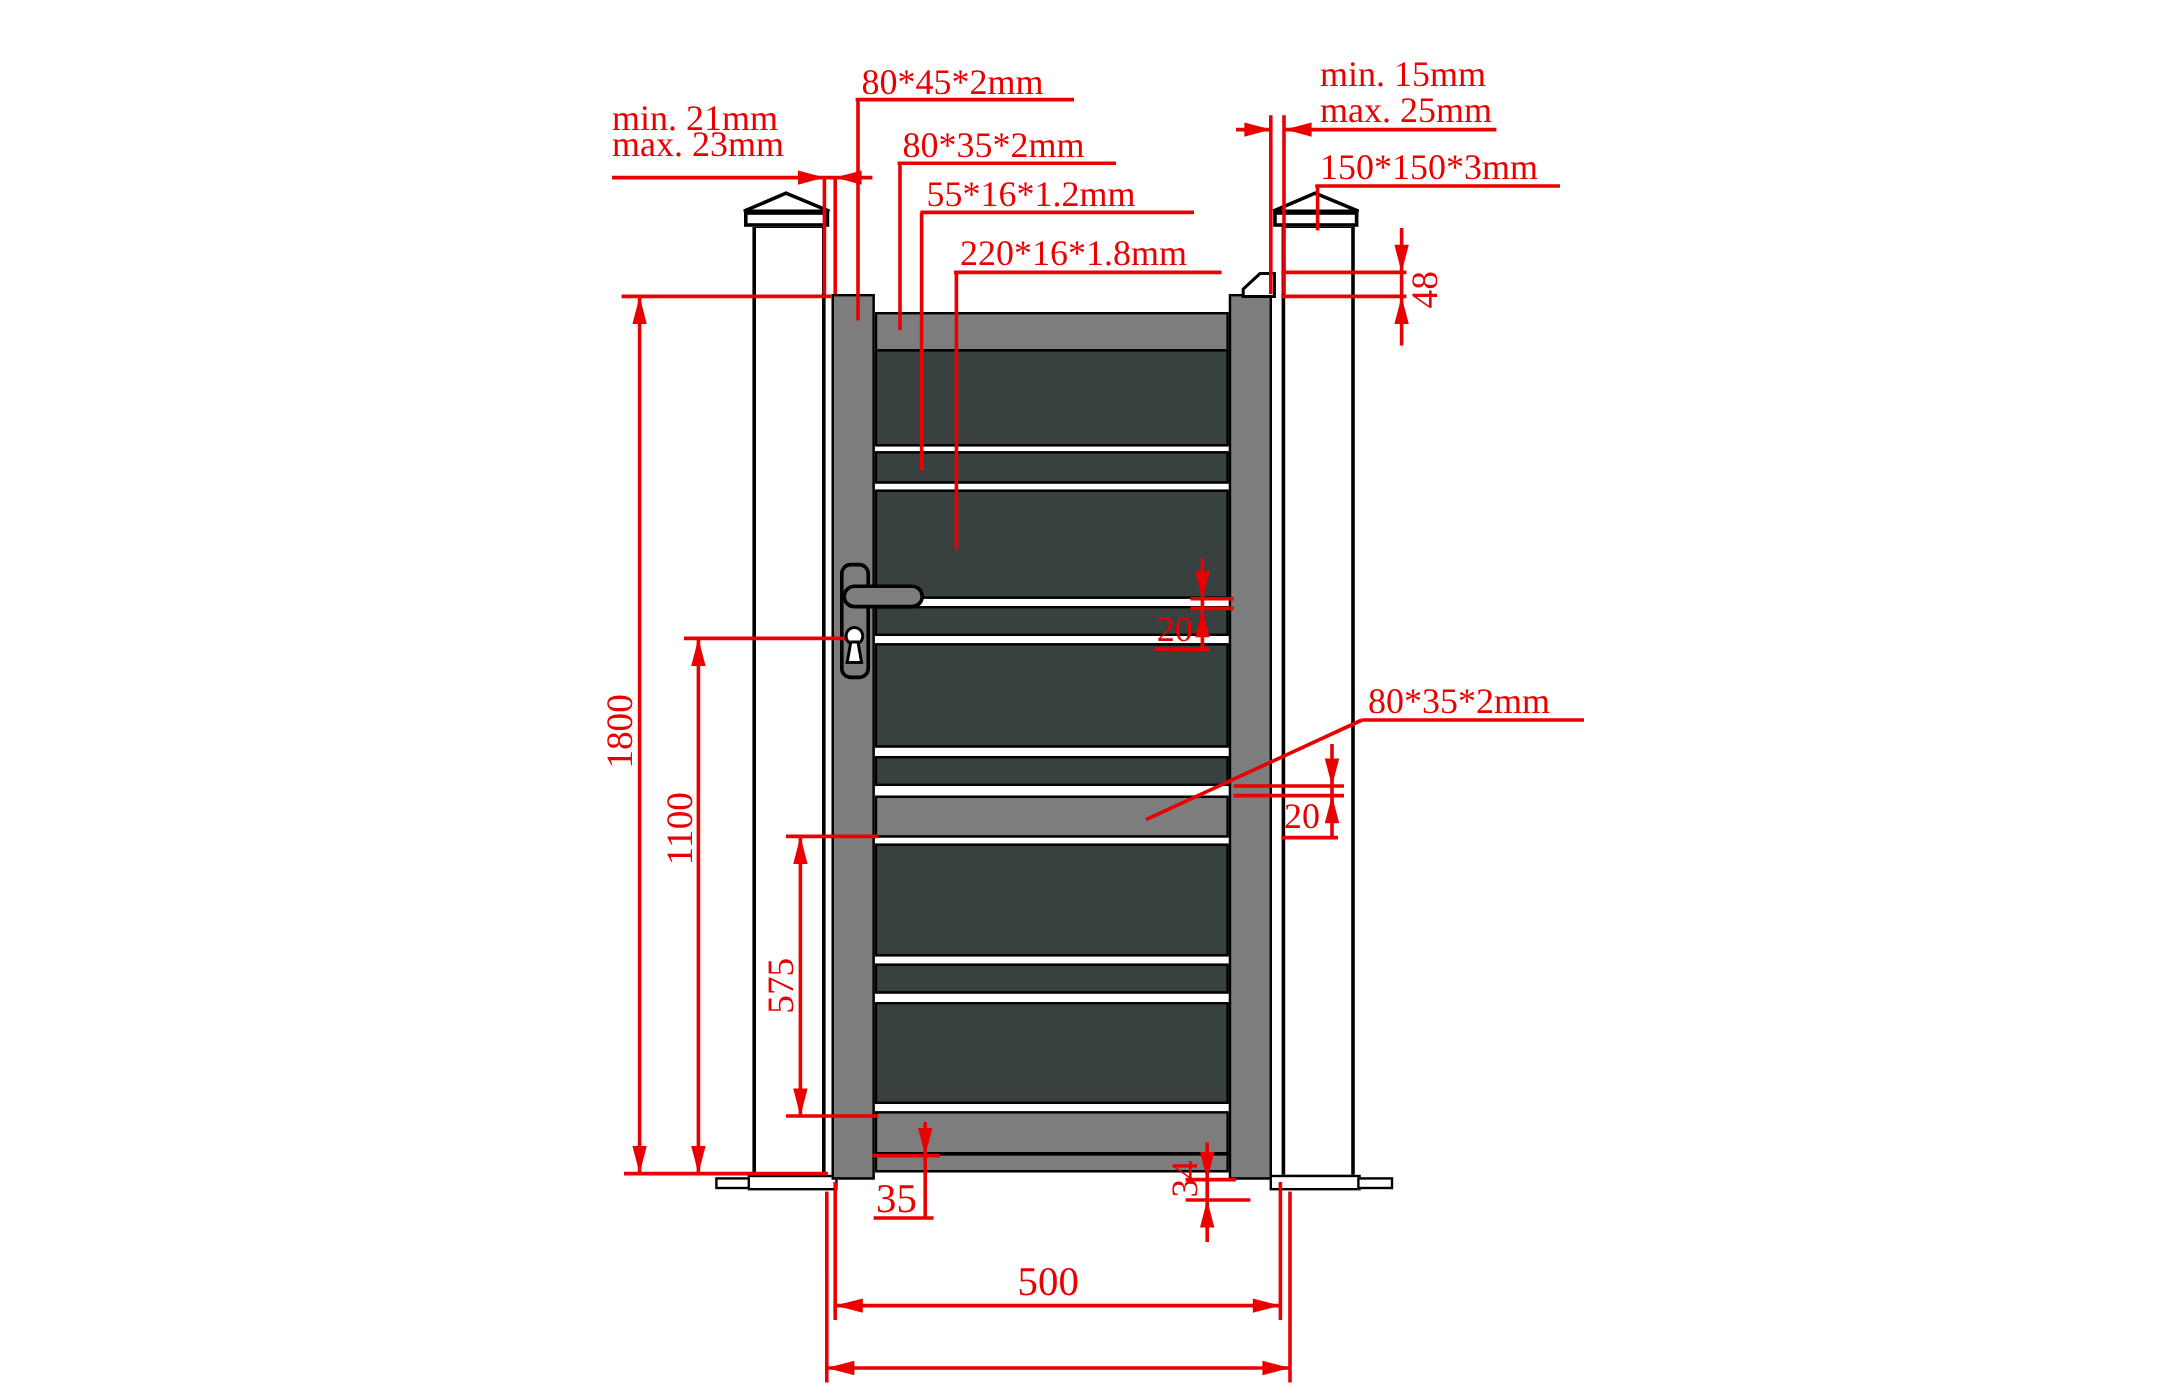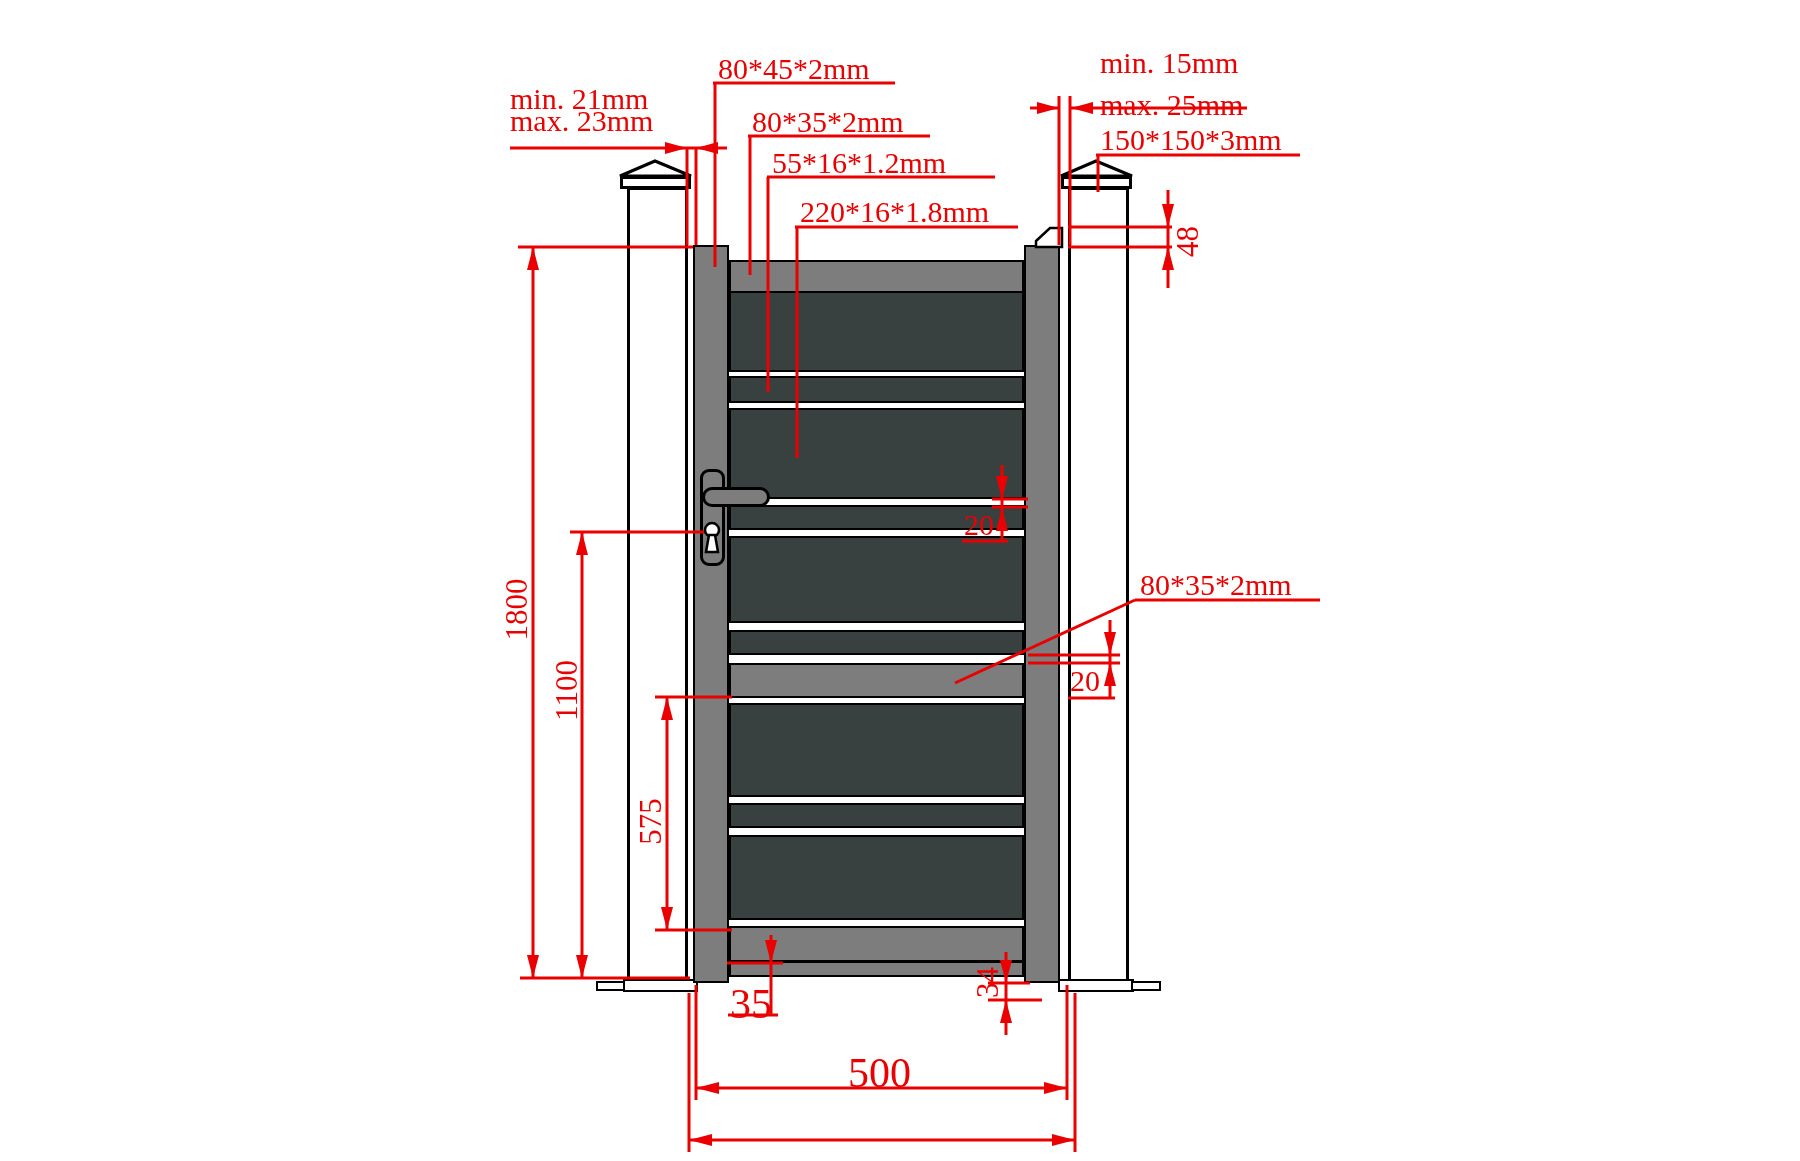--- a/index.html
+++ b/index.html
@@ -11,21 +11,21 @@
   .baseplate{background:#ffffff;border:2px solid #000;}
   .stub{background:#ffffff;border:2px solid #000;}
   .stile{background:#7d7d7d;border:2px solid #000;}
   .rail{background:#7d7d7d;border:2px solid #000;}
   .panel{background:#394140;border:2px solid #000;}
   .railline{background:#000;}
   .plate{background:#7d7d7d;border:3px solid #000;border-radius:9px;}
   .lever{background:#7d7d7d;border:3px solid #000;border-radius:11px;}
   svg.overlay{position:absolute;left:0;top:0;pointer-events:none;}
   .rtxt{position:absolute;color:#ea0000;font-size:30px;line-height:1;white-space:nowrap;}
-  .rtxt.big{font-size:42px;}
+  .rtxt.big{font-size:34px;}
   .vtxt{position:absolute;color:#ea0000;font-size:31px;line-height:1;white-space:nowrap;
          width:140px;text-align:center;transform:rotate(-90deg);}
 </style>
 </head>
 <body>
 
 <div id="canvas">
 
   <div class="blk post" style="left:627px;top:187px;width:61px;height:795px;"></div>
   <div class="blk capplate" style="left:620px;top:176px;width:71px;height:13px;"></div>
@@ -166,21 +166,21 @@
     </g>
   </svg>
 
   <div class="rtxt" style="left:510px;top:84px;text-align:center;">min. 21mm</div>
   <div class="rtxt" style="left:510px;top:106px;">max. 23mm</div>
   <div class="rtxt" style="left:718px;top:54px;">80*45*2mm</div>
   <div class="rtxt" style="left:752px;top:107px;">80*35*2mm</div>
   <div class="rtxt" style="left:772px;top:148px;">55*16*1.2mm</div>
   <div class="rtxt" style="left:800px;top:197px;">220*16*1.8mm</div>
   <div class="rtxt" style="left:1100px;top:36px;margin-top:12px;">min. 15mm</div>
-  <div class="rtxt" style="left:1100px;top:78px;margin-top:12px;">max. 25mm</div>
+  <div class="rtxt" style="left:1100px;top:78px;">max. 25mm</div>
   <div class="rtxt" style="left:1100px;top:125px;">150*150*3mm</div>
   <div class="vtxt" style="left:1117px;top:226px;">48</div>
   <div class="vtxt" style="left:446px;top:594px;">1800</div>
   <div class="vtxt" style="left:496px;top:675px;">1100</div>
   <div class="vtxt" style="left:580px;top:806px;">575</div>
   <div class="rtxt" style="left:964px;top:510px;">20</div>
   <div class="rtxt" style="left:1070px;top:666px;">20</div>
   <div class="rtxt" style="left:1140px;top:570px;">80*35*2mm</div>
   <div class="rtxt big" style="left:730px;top:983px;">35</div>
   <div class="vtxt" style="left:917px;top:967px;">34</div>

